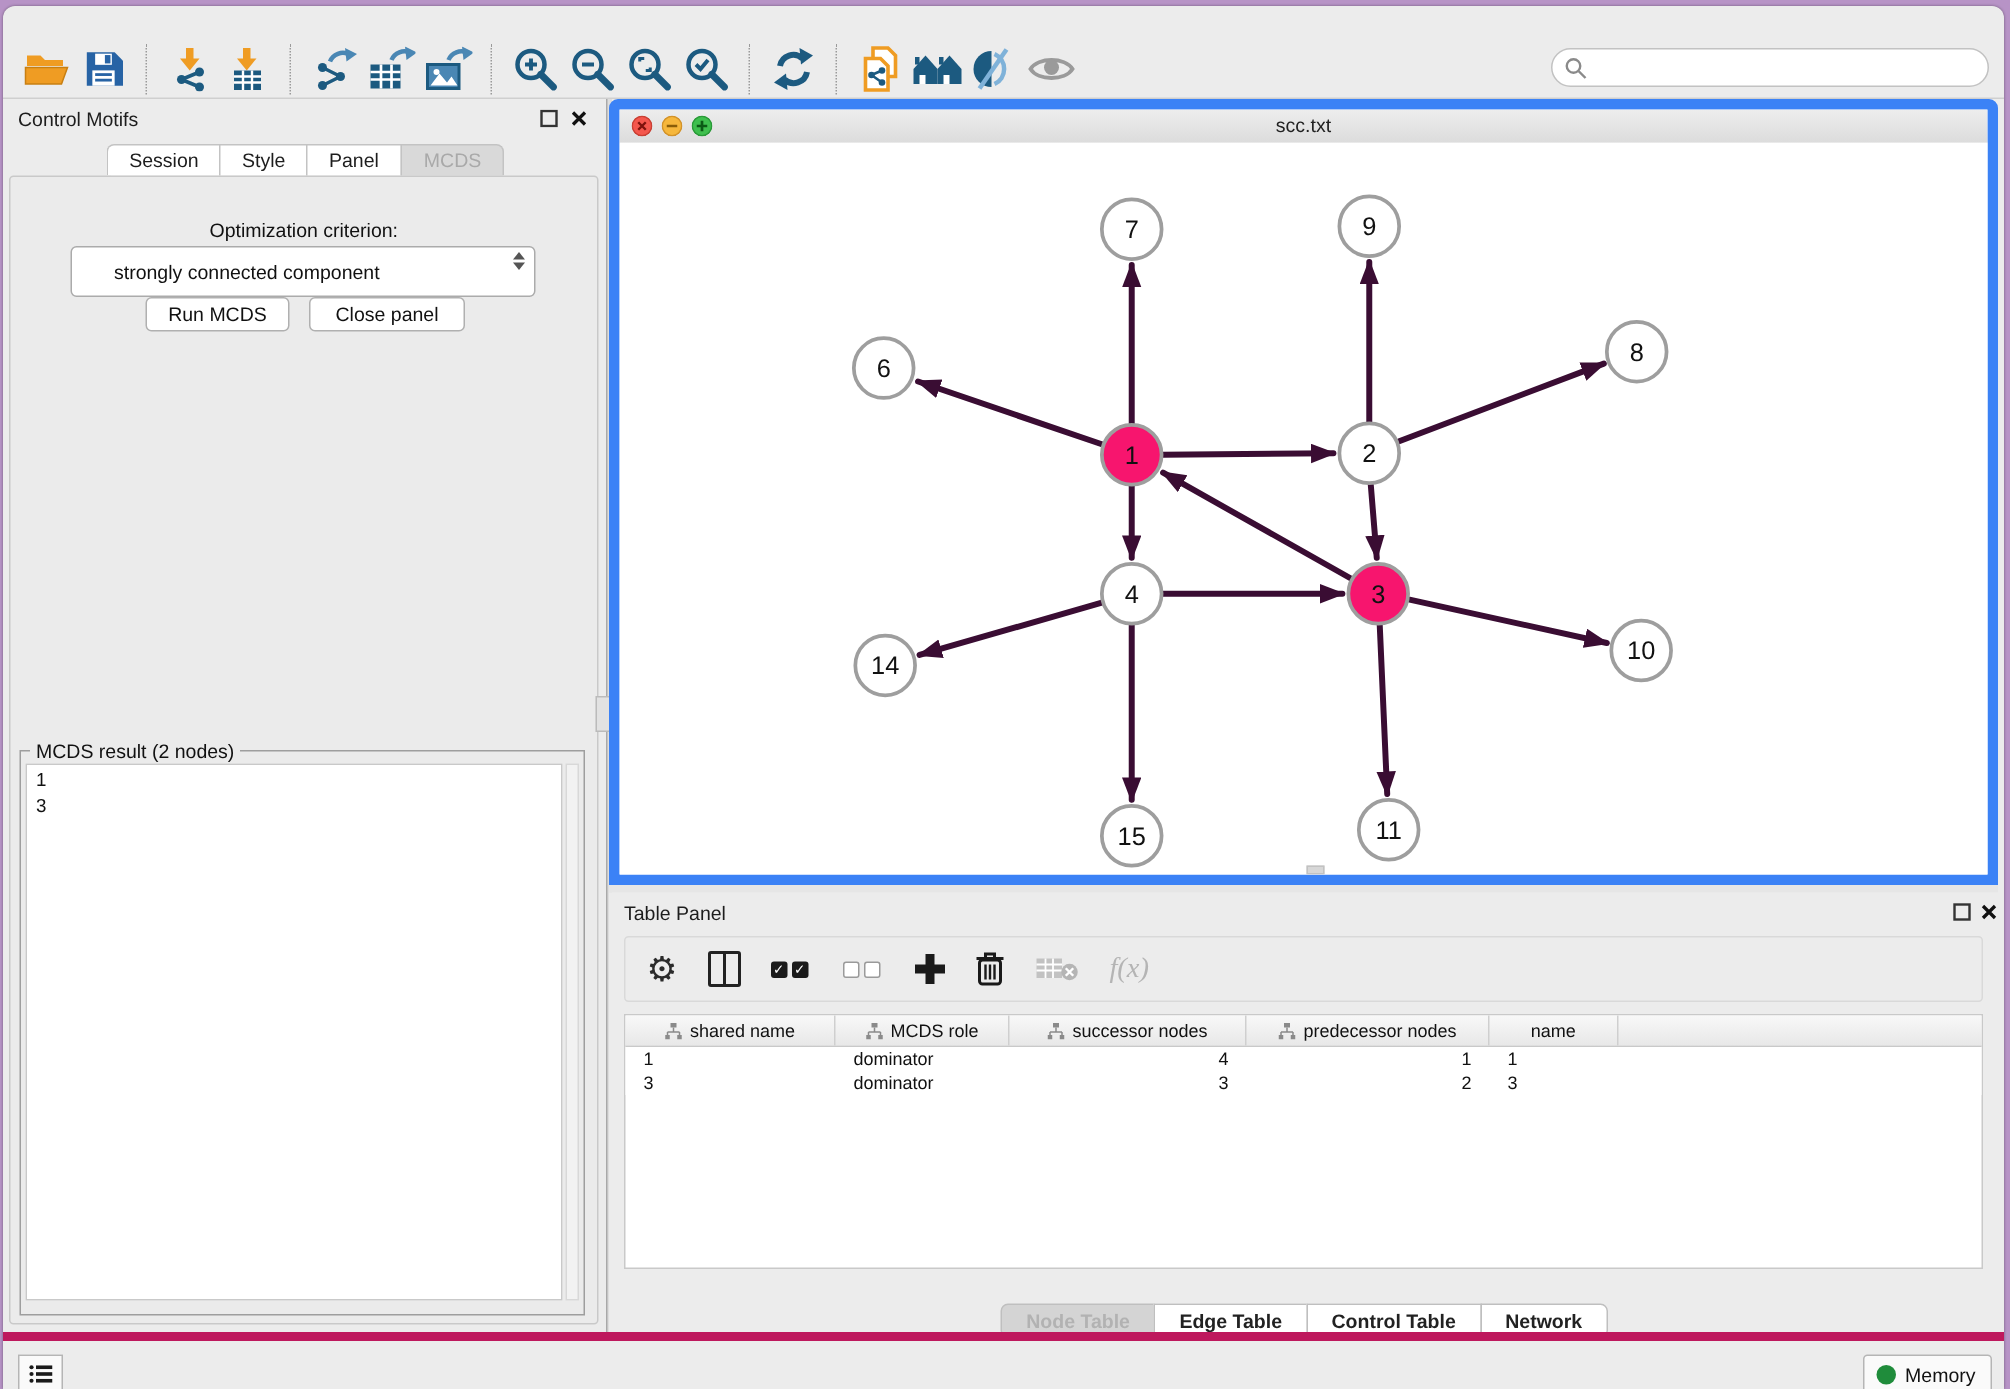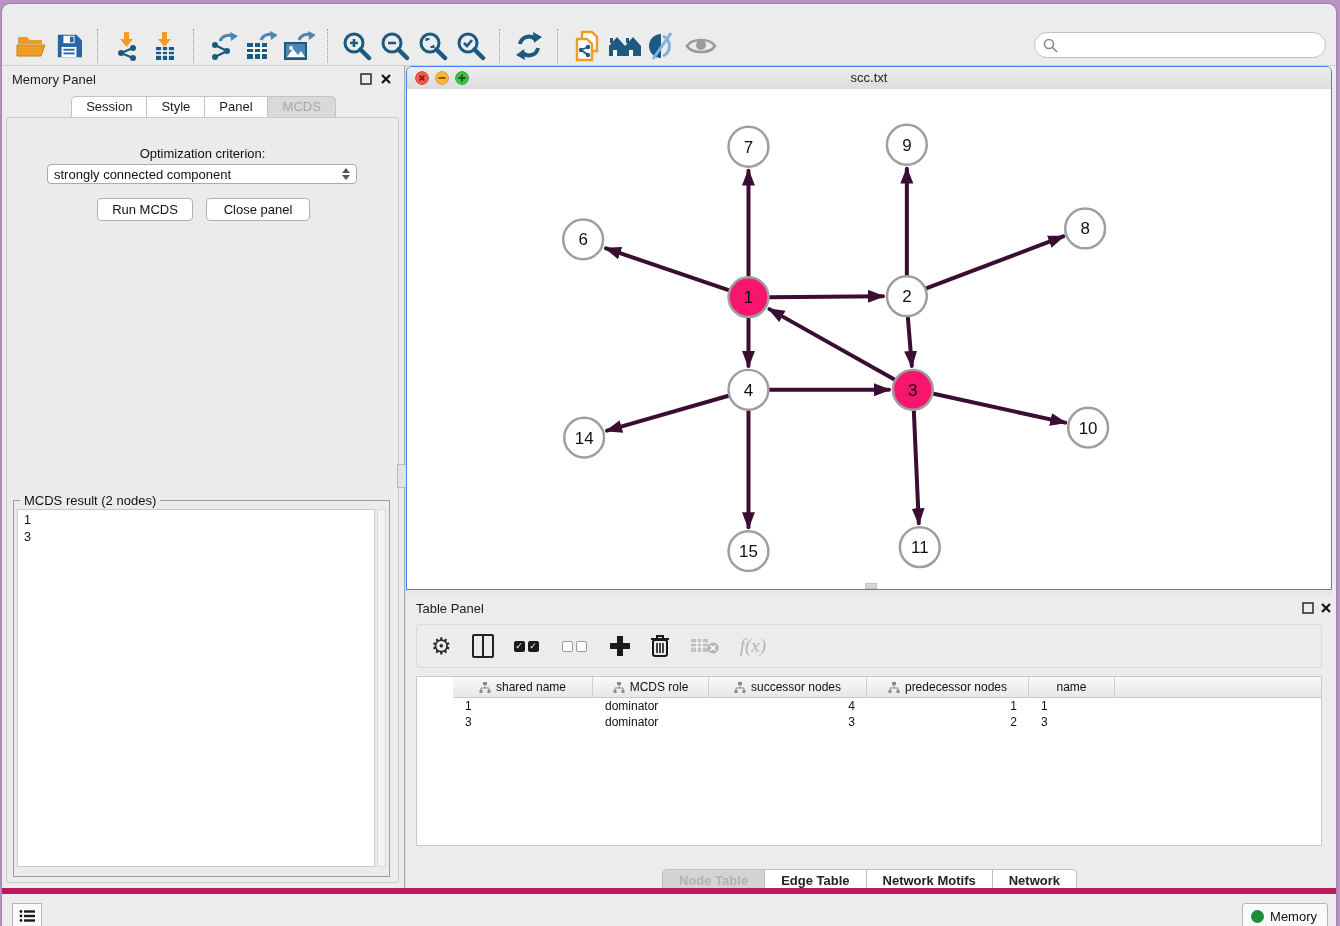--- a/index.html
+++ b/index.html
@@ -29,40 +29,40 @@
   .wctl{position:absolute;top:7px;width:12px;height:12px;}
   .cp-tabs{position:absolute;left:0;top:30px;width:100%;display:flex;justify-content:center;}
   .tab{height:20px;line-height:20px;padding:0 14px;background:#fff;border:1px solid #c3c3c3;border-bottom:none;
        font-size:13px;color:#1d1d1d;margin-right:-1px;}
   .tab:first-child{border-radius:5px 0 0 0;}
   .tab:last-child{border-radius:0 5px 0 0;}
   .tab.sel{background:#d9d9d9;color:#a9a9a9;padding-left:15px;}
   .cp-body{position:absolute;left:4px;top:51px;width:393px;height:766px;background:#ebebeb;border:1px solid #c9c9c9;
            border-radius:3px;box-sizing:border-box;}
   .opt-label{position:absolute;left:0;width:100%;top:28px;text-align:center;font-size:13px;color:#111;}
-  .dropdown{position:absolute;left:40px;top:46px;width:310px;height:20px;background:#fff;border:1px solid #ababab;
-            border-radius:4px;box-sizing:border-box;display:flex;align-items:center;font-size:13px;color:#111;padding-left:6px;}
+  .dropdown{position:absolute;left:40px;top:46px;width:310px;height:34px;background:#fff;border:1px solid #ababab;
+            border-radius:4px;box-sizing:border-box;display:flex;align-items:center;font-size:13px;color:#111;padding-left:28px;}
   .dd-arrows{position:absolute;right:6px;top:3px;display:flex;flex-direction:column;align-items:center;gap:2px;}
   .dd-arrows i{width:0;height:0;border-left:4px solid transparent;border-right:4px solid transparent;display:block;}
   .dd-up{border-bottom:5px solid #555;}
   .dd-down{border-top:5px solid #555;}
   .cp-btn{position:absolute;top:80px;height:23px;background:#fff;border:1px solid #b0b0b0;border-radius:4px;
           font-size:13px;color:#111;display:flex;align-items:center;justify-content:center;box-sizing:border-box;}
   .fieldset{position:absolute;left:6px;top:382px;width:375px;height:375px;border:1px solid #9e9e9e;background:#ebebeb;}
   .fieldset-title{position:absolute;left:6px;top:-8px;background:#ebebeb;padding:0 4px;font-size:13px;color:#111;}
   .result-list{position:absolute;left:3px;top:8px;width:358px;height:358px;background:#fff;border:1px solid #c9c9c9;
                font-size:12.5px;color:#111;padding:2px 0 0 6px;box-sizing:border-box;line-height:17px;}
   .result-scroll{position:absolute;right:3px;top:8px;width:9px;height:358px;background:#f2f2f2;border:1px solid #d8d8d8;box-sizing:border-box;}
   .result-item{white-space:pre;}
 
   .vsplit{position:absolute;left:402px;top:62px;width:3px;height:822px;background:#dedede;border-left:1px solid #a9a9a9;}
   .vsplit-grip{position:absolute;left:-8px;top:398px;width:8px;height:22px;background:#e2e2e2;border:1px solid #bbb;}
 
   
-  .netwin{position:absolute;left:404px;top:62px;width:926px;height:524px;background:#fff;border:1px solid #3b82f6;
+  .netwin{position:absolute;left:404px;top:62px;width:926px;height:524px;background:#fff;border:7px solid #3b82f6;
           border-radius:6px 6px 0 0;box-sizing:border-box;overflow:hidden;}
   .netbar{position:absolute;left:0;top:0;width:100%;height:22px;background:linear-gradient(#ededed,#dcdcdc);border-bottom:1px solid #b9b9b9;}
   .net-title{position:absolute;left:0;right:0;top:3px;text-align:center;font-size:13px;color:#222;}
   .tlight{position:absolute;top:4px;width:14px;height:14px;border-radius:50%;box-sizing:border-box;}
   .net-canvas{position:absolute;left:0;top:22px;width:924px;height:500px;background:#fff;}
   .canvas-grip{position:absolute;left:458px;bottom:0px;width:12px;height:6px;background:#d7d7d7;border:1px solid #c2c2c2;box-sizing:border-box;}
 
   .hsplit{position:absolute;left:404px;top:586px;width:926px;height:5px;background:#e6e6e6;}
 
   
@@ -76,21 +76,21 @@
   .cb{width:11px;height:11px;border-radius:2px;display:inline-flex;align-items:center;justify-content:center;font-size:9px;margin-right:3px;}
   .cb.on{background:#1a1a1a;color:#fff;}
   .cb.off{border:1.5px solid #9a9a9a;background:#fff;box-sizing:border-box;}
   .plus-icon{position:relative;width:20px;height:20px;}
   .plus-icon::before,.plus-icon::after{content:"";position:absolute;background:#1a1a1a;}
   .plus-icon::before{left:7px;top:0;width:6px;height:20px;}
   .plus-icon::after{left:0;top:7px;width:20px;height:6px;}
   .fx{font-family:"Liberation Serif","DejaVu Serif",serif;font-style:italic;font-size:19px;color:#b4b4b4;}
   .tbl-del{display:flex;align-items:center;gap:1px;}
 
-  .dtable{position:absolute;left:10px;top:81px;width:906px;height:170px;background:#fff;border:1px solid #c9c9c9;box-sizing:border-box;padding-left:36px;}
+  .dtable{position:absolute;left:10px;top:81px;width:906px;height:170px;background:#fff;border:1px solid #c9c9c9;box-sizing:border-box;}
   .dt-header{display:flex;height:20px;background:linear-gradient(#f8f8f8,#e8e8e8);border-bottom:1px solid #c9c9c9;}
   .dt-h{display:flex;align-items:center;justify-content:center;gap:5px;font-size:12px;color:#111;border-right:1px solid #cfcfcf;box-sizing:border-box;height:100%;}
   .dt-row{display:flex;height:16px;font-size:12px;color:#111;background:#fff;}
   .dt-c{padding:0 12px;box-sizing:border-box;line-height:16px;}
   .num{text-align:right;}
 
   .tp-tabs{position:absolute;left:0;bottom:-4px;width:100%;display:flex;justify-content:center;}
   .tp-tab{height:21px;line-height:21px;padding:0 16px;background:#fff;border:1px solid #bfbfbf;margin-right:-1px;
           font-size:13px;font-weight:bold;color:#222;}
   .tp-tab:first-child{border-radius:5px 0 0 5px;}
@@ -252,21 +252,21 @@
       <svg width="15" height="15" viewBox="0 0 15 15">
             <circle cx="6" cy="6" r="4.5" stroke="#8a8a8a" stroke-width="1.6" fill="none"></circle>
             <path d="M9.5 9.5L14 14" stroke="#8a8a8a" stroke-width="1.6"></path>
           </svg>
       <input type="text" placeholder="" style="">
     </div>
   </div>
 
   <div class="cpanel">
     <div class="panel-head">
-      <span class="panel-title">Memory Panel</span>
+      <span class="panel-title">Control Motifs</span>
       <svg class="wctl" style="left:358px" viewBox="0 0 12 12">
             <rect x="1" y="1" width="10" height="10" fill="none" stroke="#333" stroke-width="1.6"></rect>
           </svg>
       <svg class="wctl" style="left:378px" viewBox="0 0 12 12">
             <path d="M2 2l8 8M10 2l-8 8" stroke="#111" stroke-width="2.2"></path>
           </svg>
     </div>
     <div class="cp-tabs">
       <div class="tab">Session</div>
       <div class="tab">Style</div>
@@ -496,21 +496,21 @@
         <div class="dt-c" style="width:116px">dominator</div>
         <div class="dt-c num" style="width:158px">3</div>
         <div class="dt-c num" style="width:162px">2</div>
         <div class="dt-c" style="width:86px">3</div>
       </div>
     </div>
 
     <div class="tp-tabs">
       <div class="tp-tab sel">Node Table</div>
       <div class="tp-tab">Edge Table</div>
-      <div class="tp-tab">Network Motifs</div>
+      <div class="tp-tab">Control Table</div>
       <div class="tp-tab">Network</div>
     </div>
   </div>
 
   <div class="statusbar">
     <div class="status-left-btn">
       <svg width="16" height="14" viewBox="0 0 16 14">
             <circle cx="2" cy="2.5" r="1.4" fill="#1a1a1a"></circle>
             <circle cx="2" cy="7" r="1.4" fill="#1a1a1a"></circle>
             <circle cx="2" cy="11.5" r="1.4" fill="#1a1a1a"></circle>

